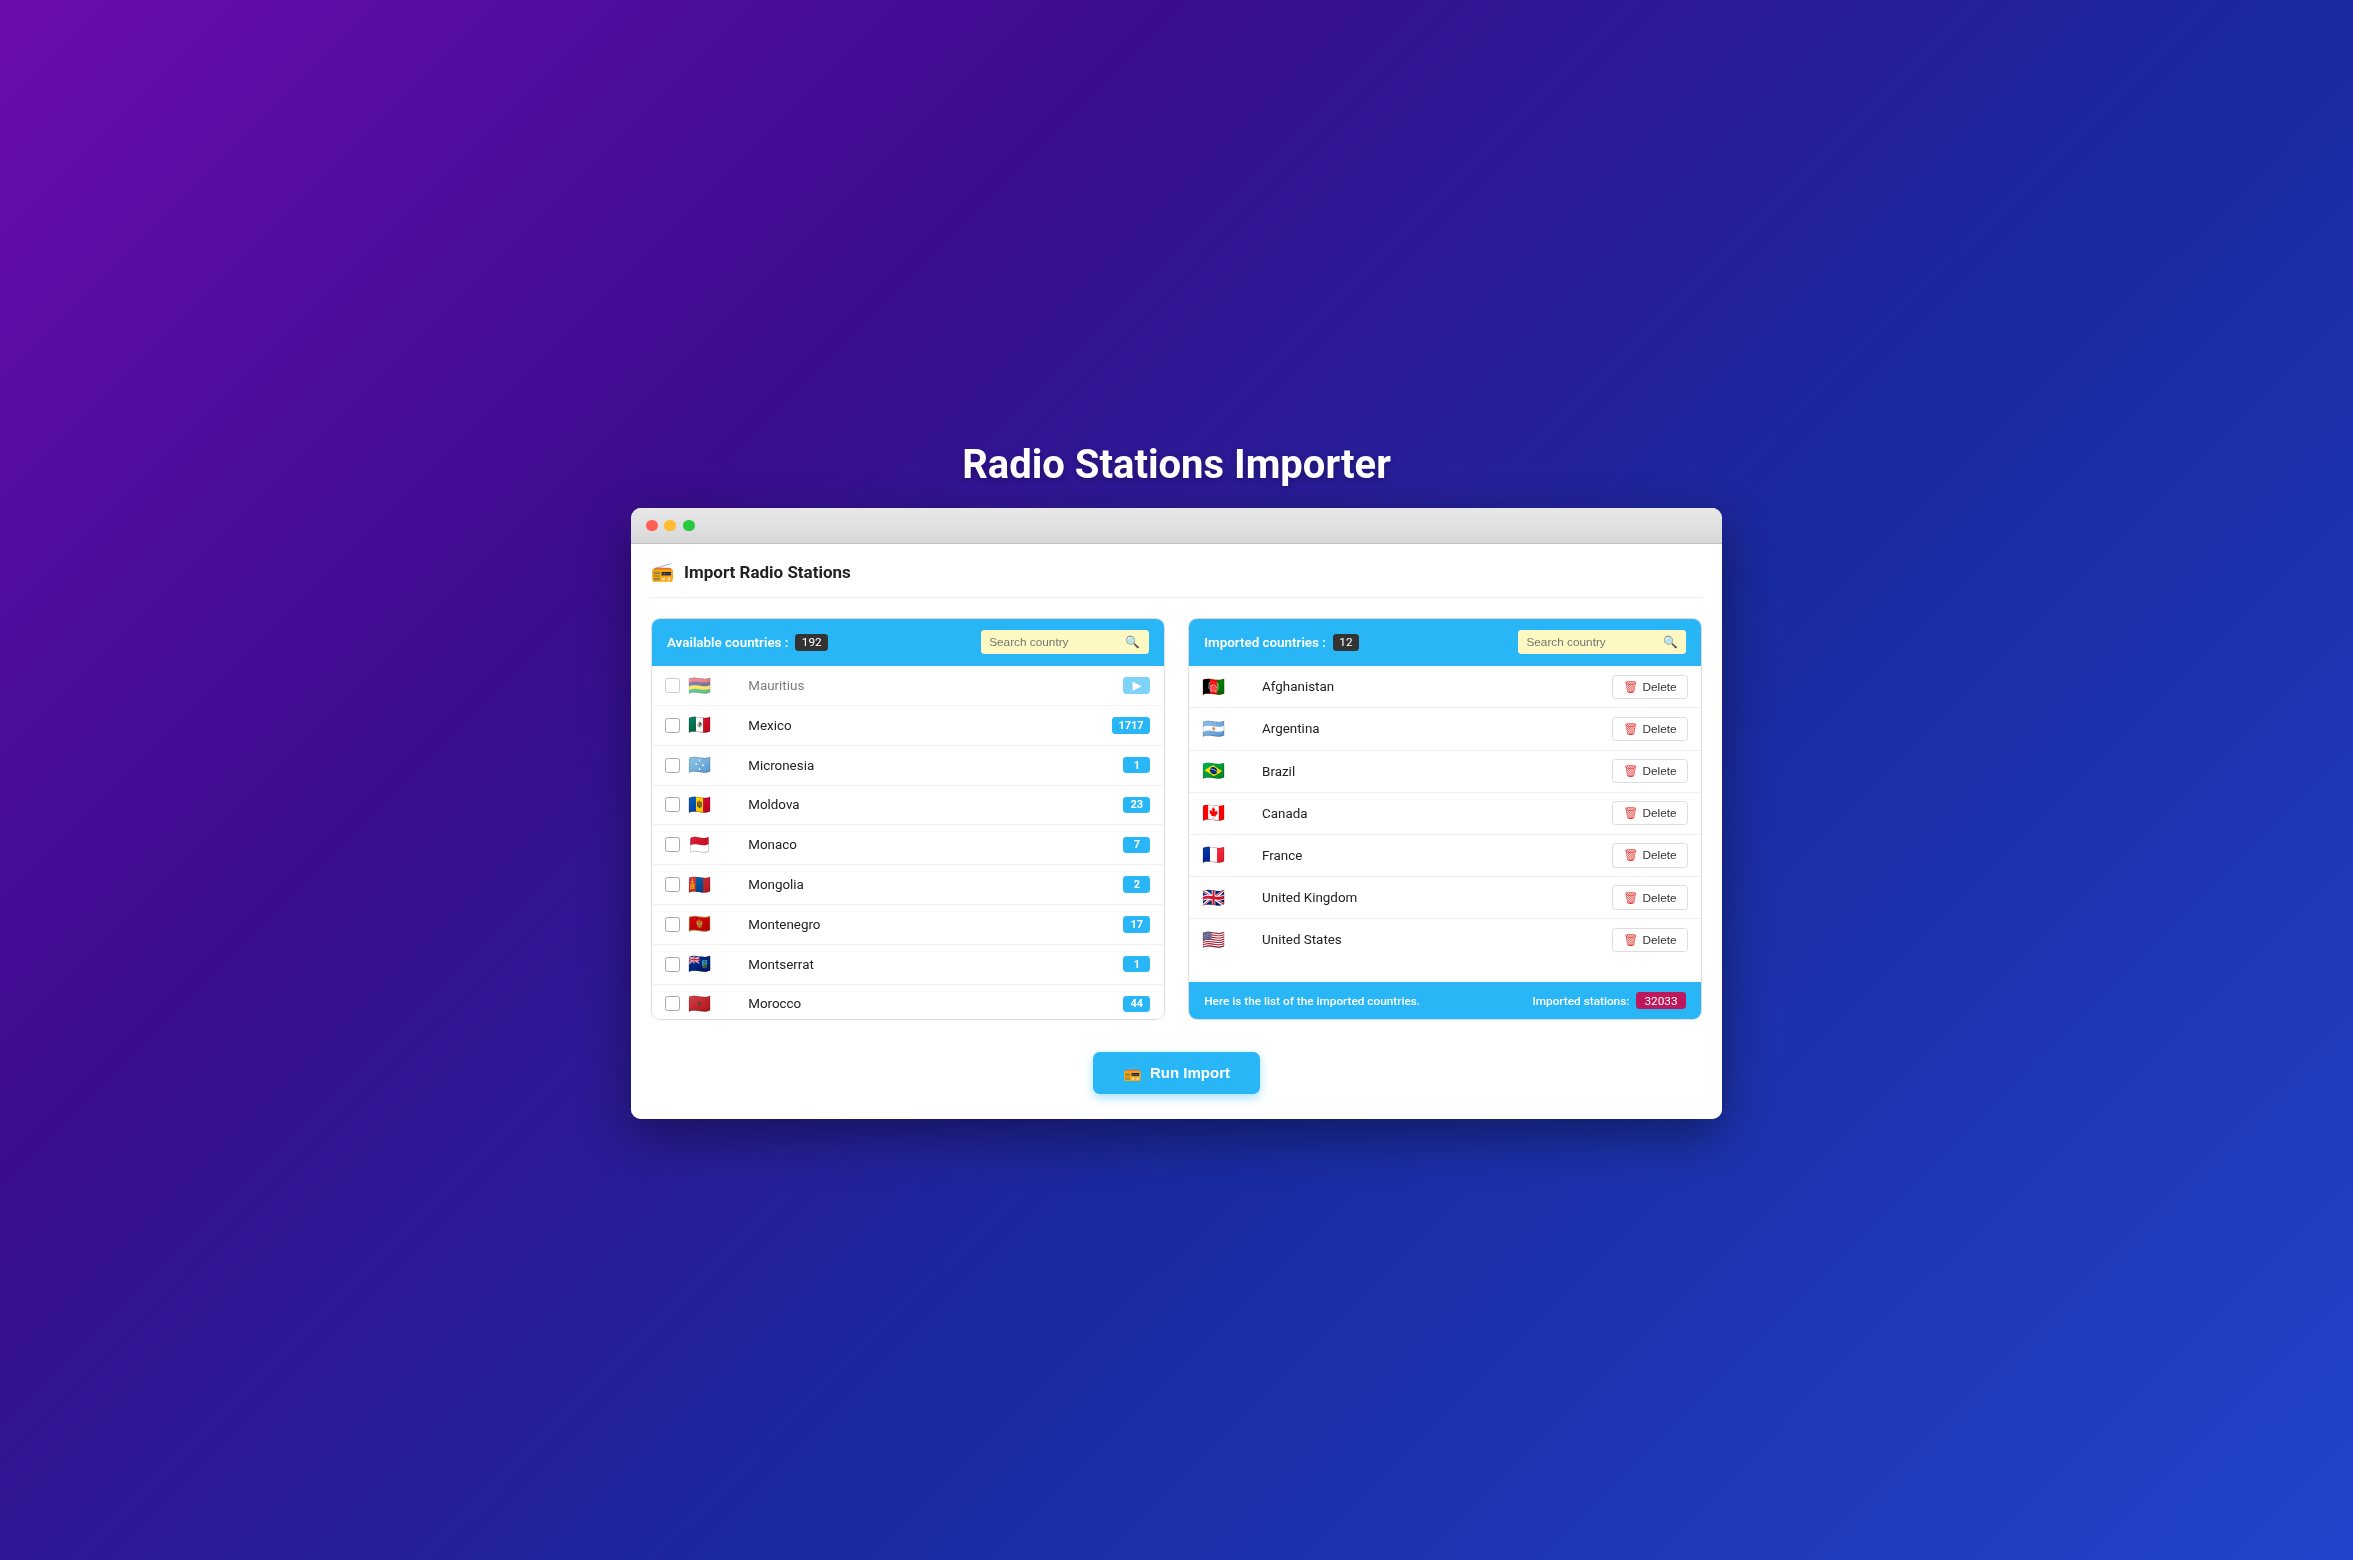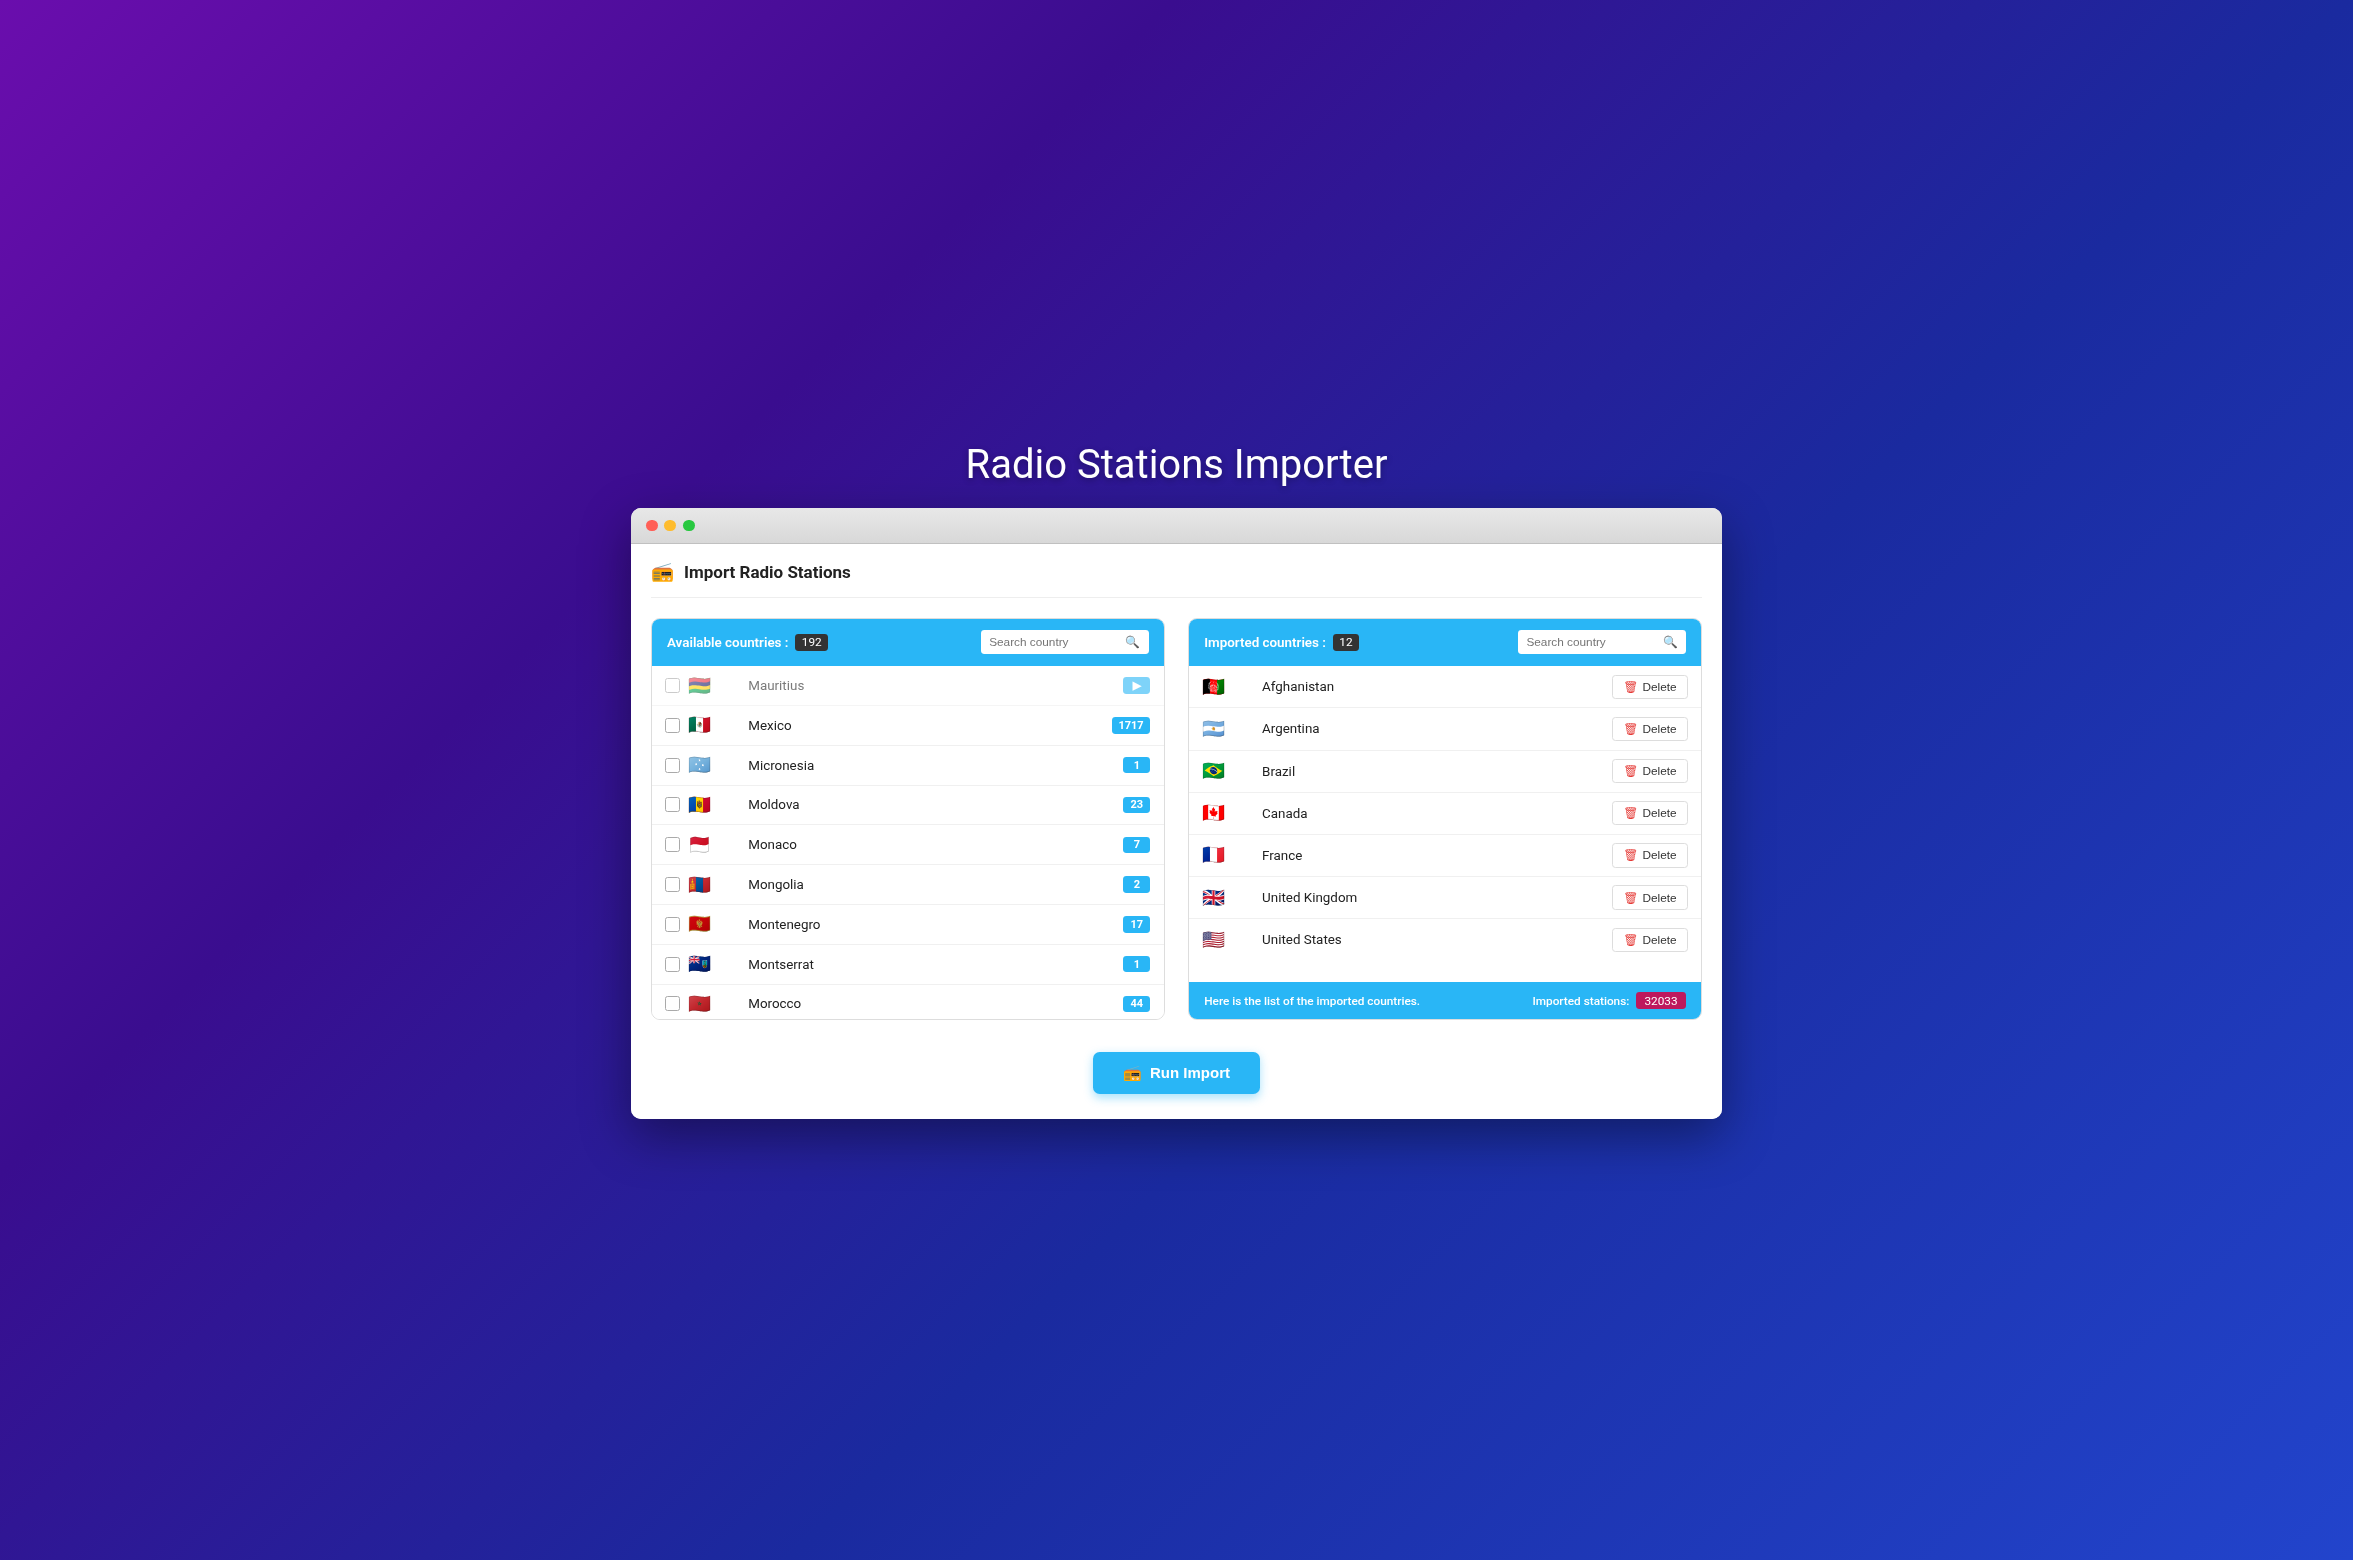--- a/index.html
+++ b/index.html
@@ -11,21 +11,21 @@
       flex-direction: column;
       align-items: center;
       justify-content: center;
       font-family: -apple-system, BlinkMacSystemFont, 'Segoe UI', Roboto, sans-serif;
       padding: 25px;
     }
 
     .page-title {
       color: #fff;
       font-size: 40px;
-      font-weight: 400;
+      font-weight: 700;
       text-align: center;
       margin-bottom: 20px;
       text-shadow: 0 1.7px 6.7px rgba(0,0,0,0.3);
     }
 
     .window {
       background: #f0f0f0;
       border-radius: 10px;
       width: 100%;
       max-width: 1091px;
@@ -112,21 +112,21 @@
       color: #fff;
       border-radius: 3.4px;
       padding: 1.7px 6.7px;
       font-size: 11.8px;
       font-weight: 400;
     }
 
     .search-box {
       display: flex;
       align-items: center;
-      background: #ffffff;
+      background: #fef9c3;
       border-radius: 3.4px;
       padding: 5px 8.4px;
       gap: 5px;
       flex: 0 0 168px;
     }
 
     .search-box input {
       border: none;
       outline: none;
       font-size: 11.8px;

